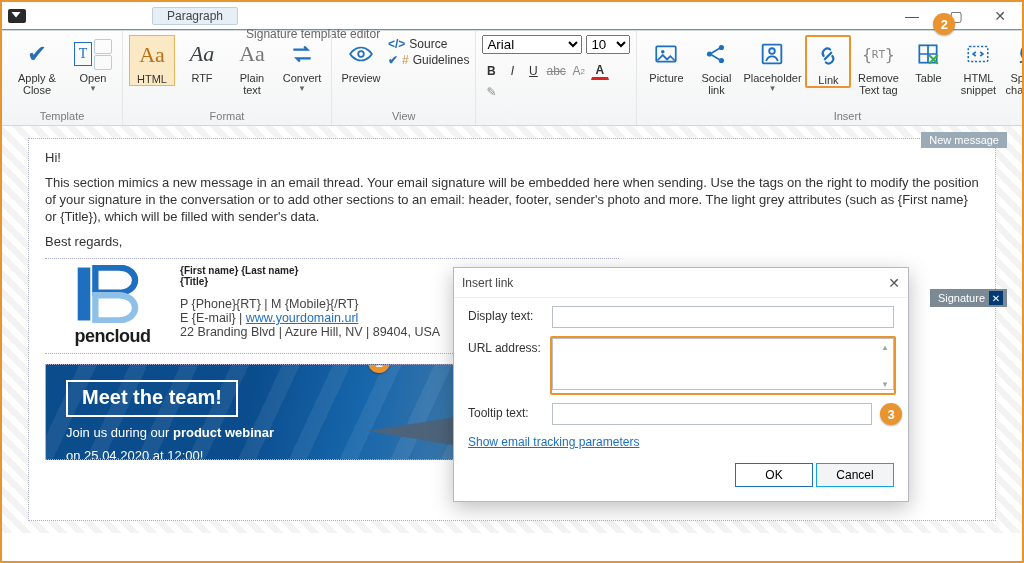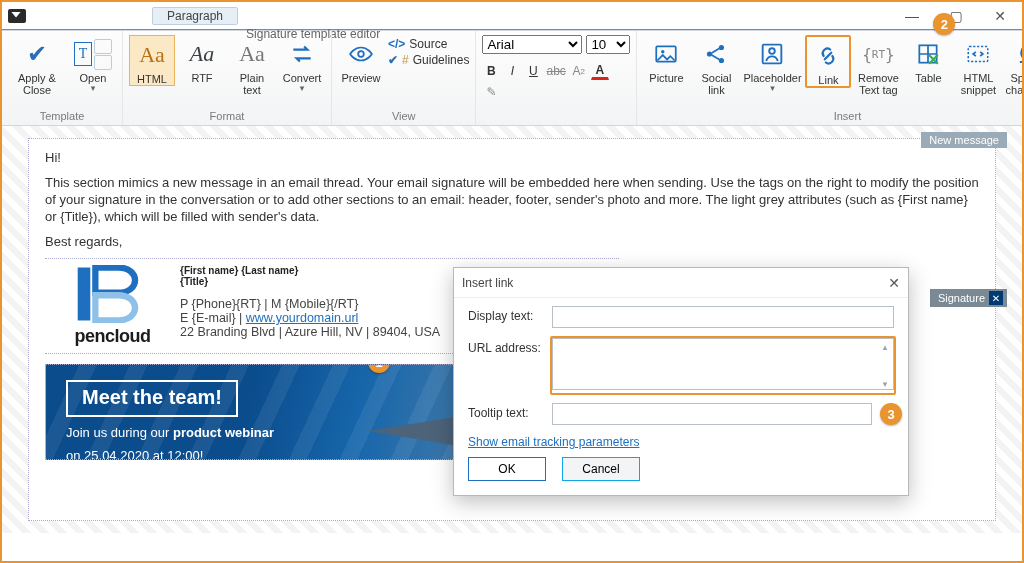--- a/index.html
+++ b/index.html
@@ -76,21 +76,21 @@
   .modal .m-body { padding:8px 14px 14px;}
   .m-row { display:flex; margin-bottom:10px; align-items:flex-start;}
   .m-row label { width:84px; flex:0 0 84px; font-size:12px; color:#333; padding-top:3px;}
   .m-row input[type=text]{ flex:1; height:22px; border:1px solid #b9bfc6; padding:0 4px; font-size:12px;}
   .url-wrap { flex:1; position:relative; }
   .url-wrap textarea { width:100%; height:52px; border:1px solid #b9bfc6; resize:none; font-family:inherit; font-size:12px; padding:2px 16px 2px 4px;}
   .url-wrap .ring { position:absolute; inset:-2px; border:2px solid #e9942e; border-radius:2px; pointer-events:none;}
   .url-wrap .scroll { position:absolute; right:3px; top:4px; bottom:4px; width:12px; display:flex; flex-direction:column; justify-content:space-between; color:#9aa3ad;}
   .url-wrap .scroll span{font-size:9px; text-align:center;}
   .m-link { color:#1e6fbf; text-decoration:underline; font-size:12px; cursor:pointer; margin-left:0;}
-  .m-buttons { display:flex; justify-content:flex-start; gap:16px; margin-top:8px;}
+  .m-buttons { display:flex; justify-content:flex-end; gap:3px; margin-top:14px;}
   .m-buttons button { width:78px; height:24px; border:1px solid #0ea5e9; background:#f3f4f5; font-size:12px; cursor:pointer;}
   .m-buttons button.ok { border:1.6px solid #1e6fbf; background:#fff;}
   
   .checkmark-ico { color:#3aae49; font-size:28px; }
   .text-ico { font-size:22px; font-family:"Times New Roman",serif; }
   .aa { font-family:"Times New Roman",serif; font-size:22px; color:#3c4043;}
   .aa.orange{ color:#b97016; }
   .aa.grey { color:#777; }
   .arrows-ico svg{width:26px;height:26px;}
   .drop { font-size:9px;color:#666; display:block; margin-top:-1px;}

